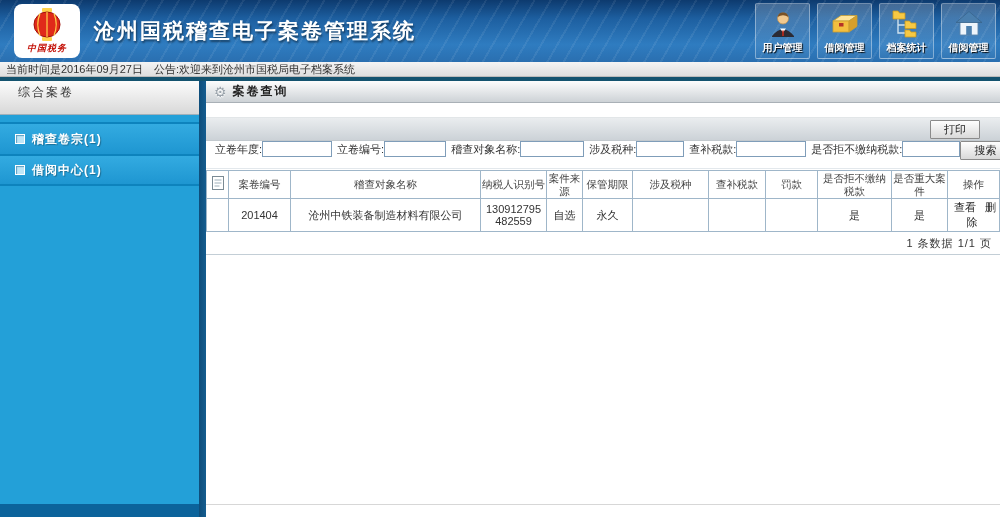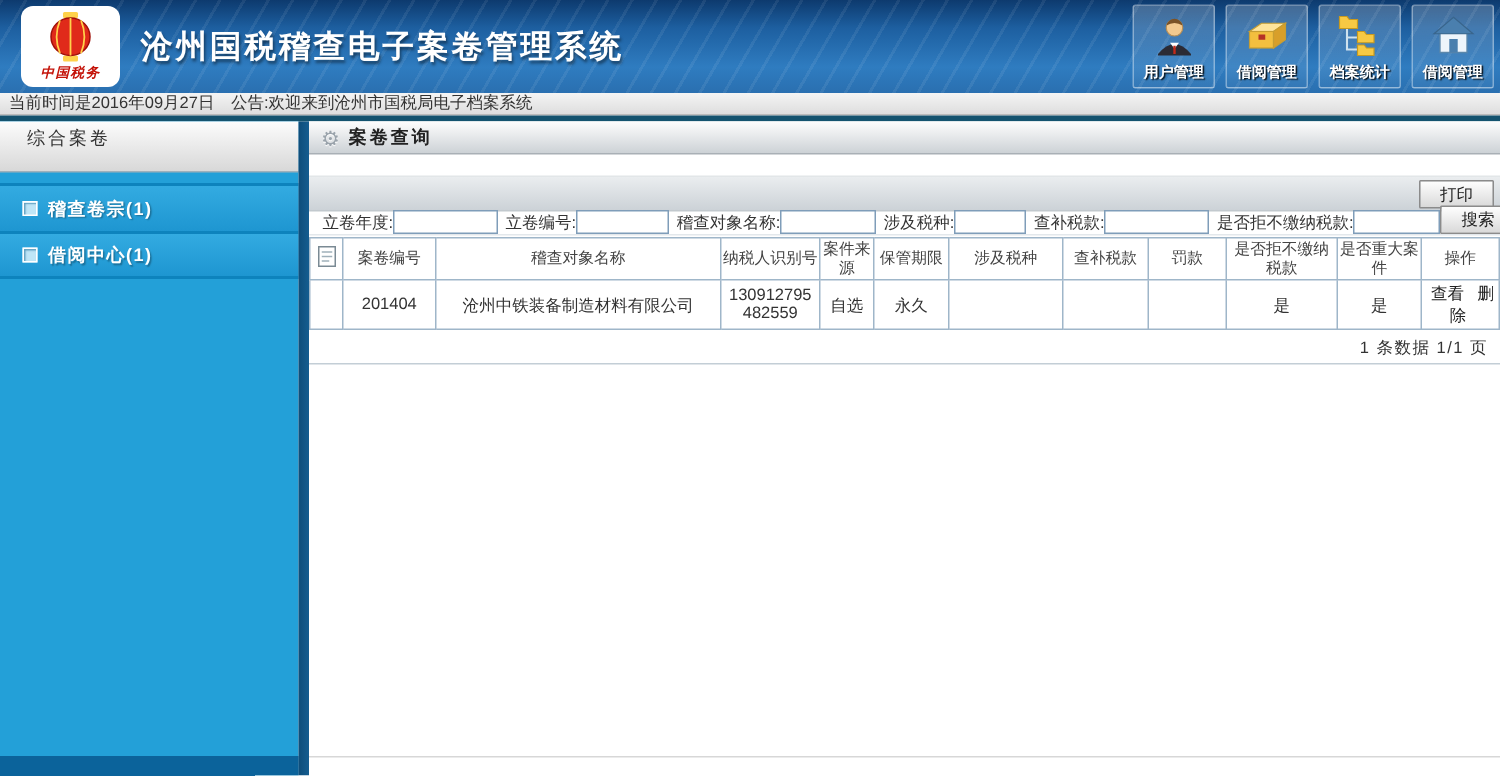--- a/index.html
+++ b/index.html
@@ -53,26 +53,26 @@
 
   
   .main { position:absolute; left:206px; top:81px; width:794px; height:436px; background:#fff; }
   .tabbar { height:22px; background:linear-gradient(180deg,#fdfdfd,#cdd2d6); border-bottom:1px solid #a9b0b6;
     display:flex; align-items:center; gap:6px; padding-left:8px; }
   .tab-gear { color:#9aa3ab; font-size:14px; line-height:14px; text-shadow:0 1px 0 #fff; }
   .tab-title { font-size:12px; font-weight:bold; color:#222; letter-spacing:2px; }
 
   .toolbar { margin-top:14px; height:24px; background:linear-gradient(180deg,#eaedef,#ccd2d7);
     border-top:1px solid #e2e6e8; border-bottom:1px solid #c2c9ce;
-    display:flex; justify-content:flex-end; align-items:center; padding-right:4px; }
+    display:flex; justify-content:flex-end; align-items:center; padding-right:20px; }
   .btn { height:19px; padding:0 13px; font-size:11px; color:#222; cursor:pointer;
     background:linear-gradient(180deg,#fefefe,#d9d9d9); border:1px solid #8b8b8b; border-radius:1px;
     font-family:inherit; }
 
-  .filters { height:16px; display:flex; align-items:flex-end; padding:0 6px 0 4px; font-size:11px; color:#333;
+  .filters { height:28px; display:flex; align-items:flex-start; padding:0 6px 0 4px; font-size:11px; color:#333;
     white-space:nowrap; border-bottom:1px solid #e3e8ec; }
   .filter { display:flex; align-items:center; margin-left:5px; }
   .filter input { height:16px; border:1px solid #7f9db9; font-size:11px; padding:0 2px; font-family:inherit; }
   .w70 input{ width:70px; } .w62 input{ width:62px; } .w64 input{ width:64px; }
   .w48 input{ width:48px; } .w58 input{ width:58px; }
   .filters .spacer { flex:1; }
 
   table.grid { width:100%; border-collapse:collapse; margin-top:1px; table-layout:fixed; }
   .grid th { font-size:10.5px; font-weight:normal; color:#444; border:1px solid #9fb6c9; padding:1px;
     height:22px; line-height:1.2; background:#fff; text-align:center; }

